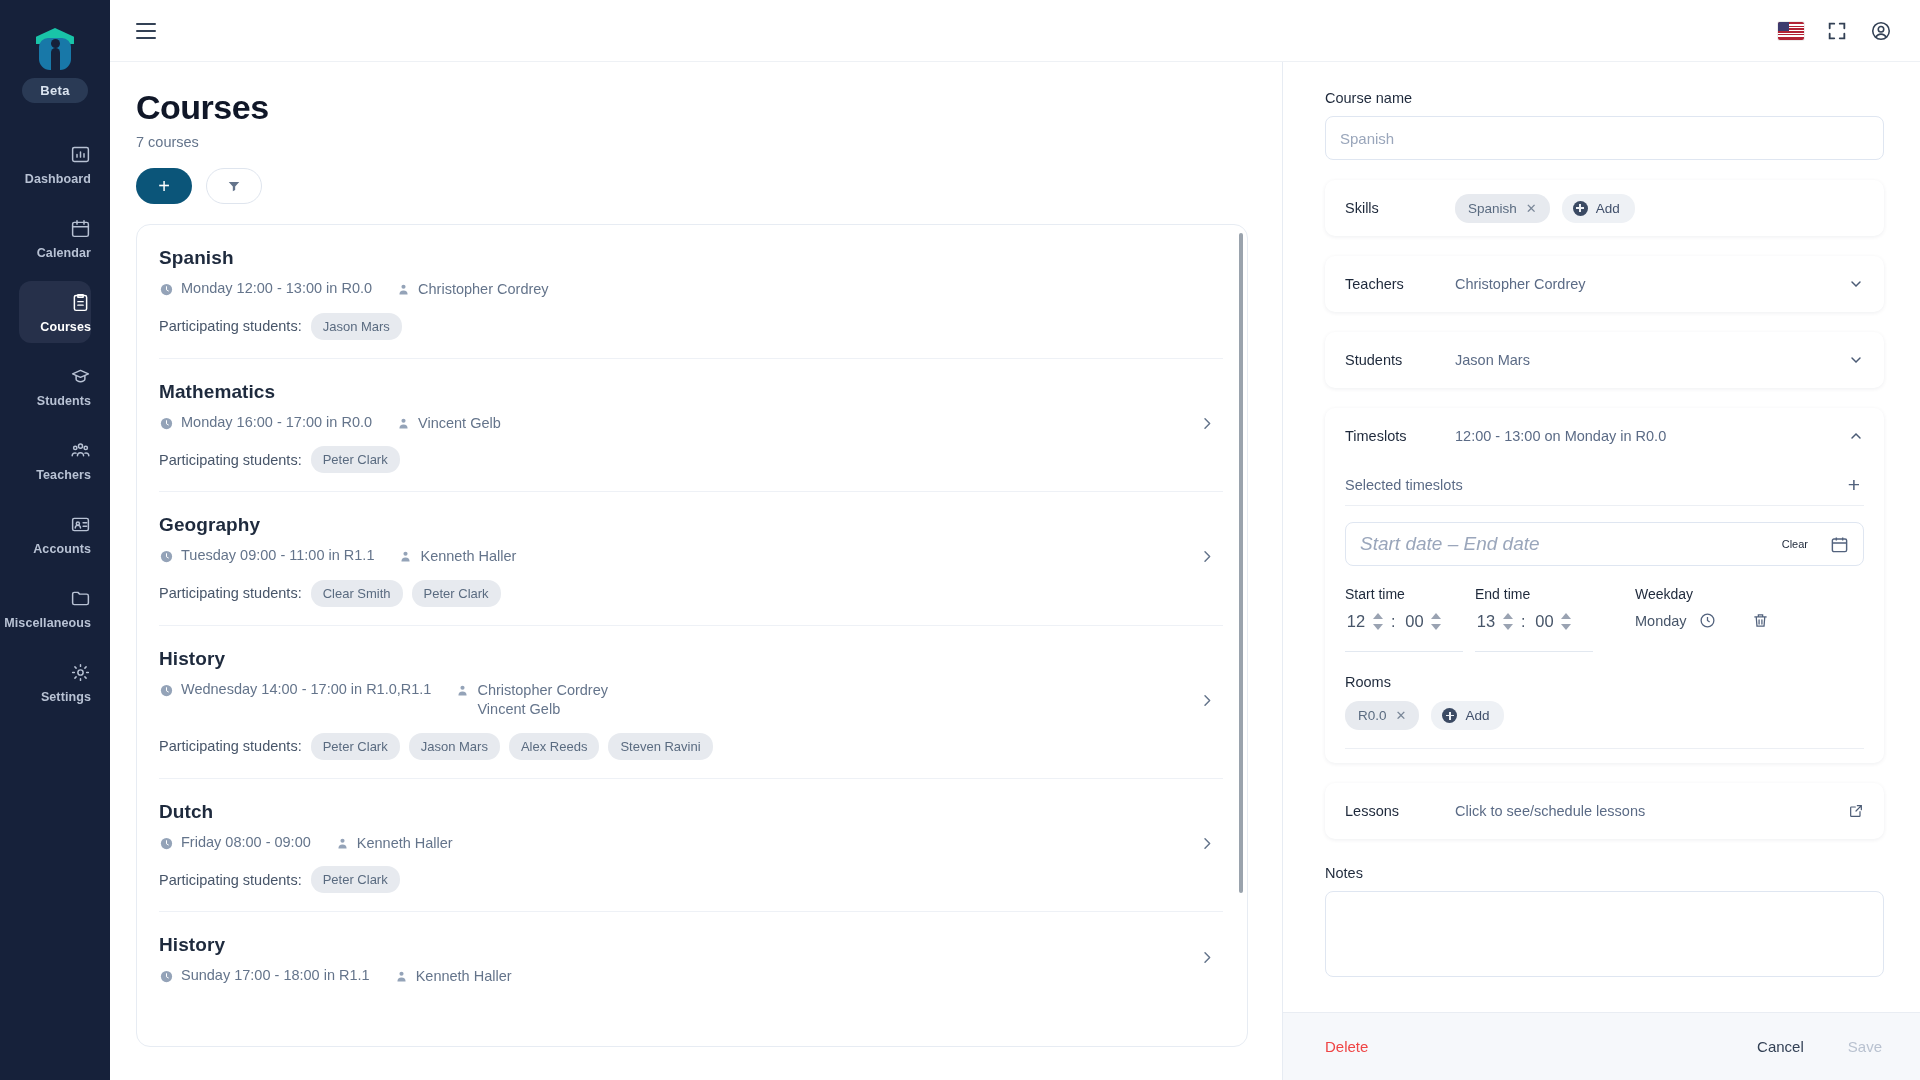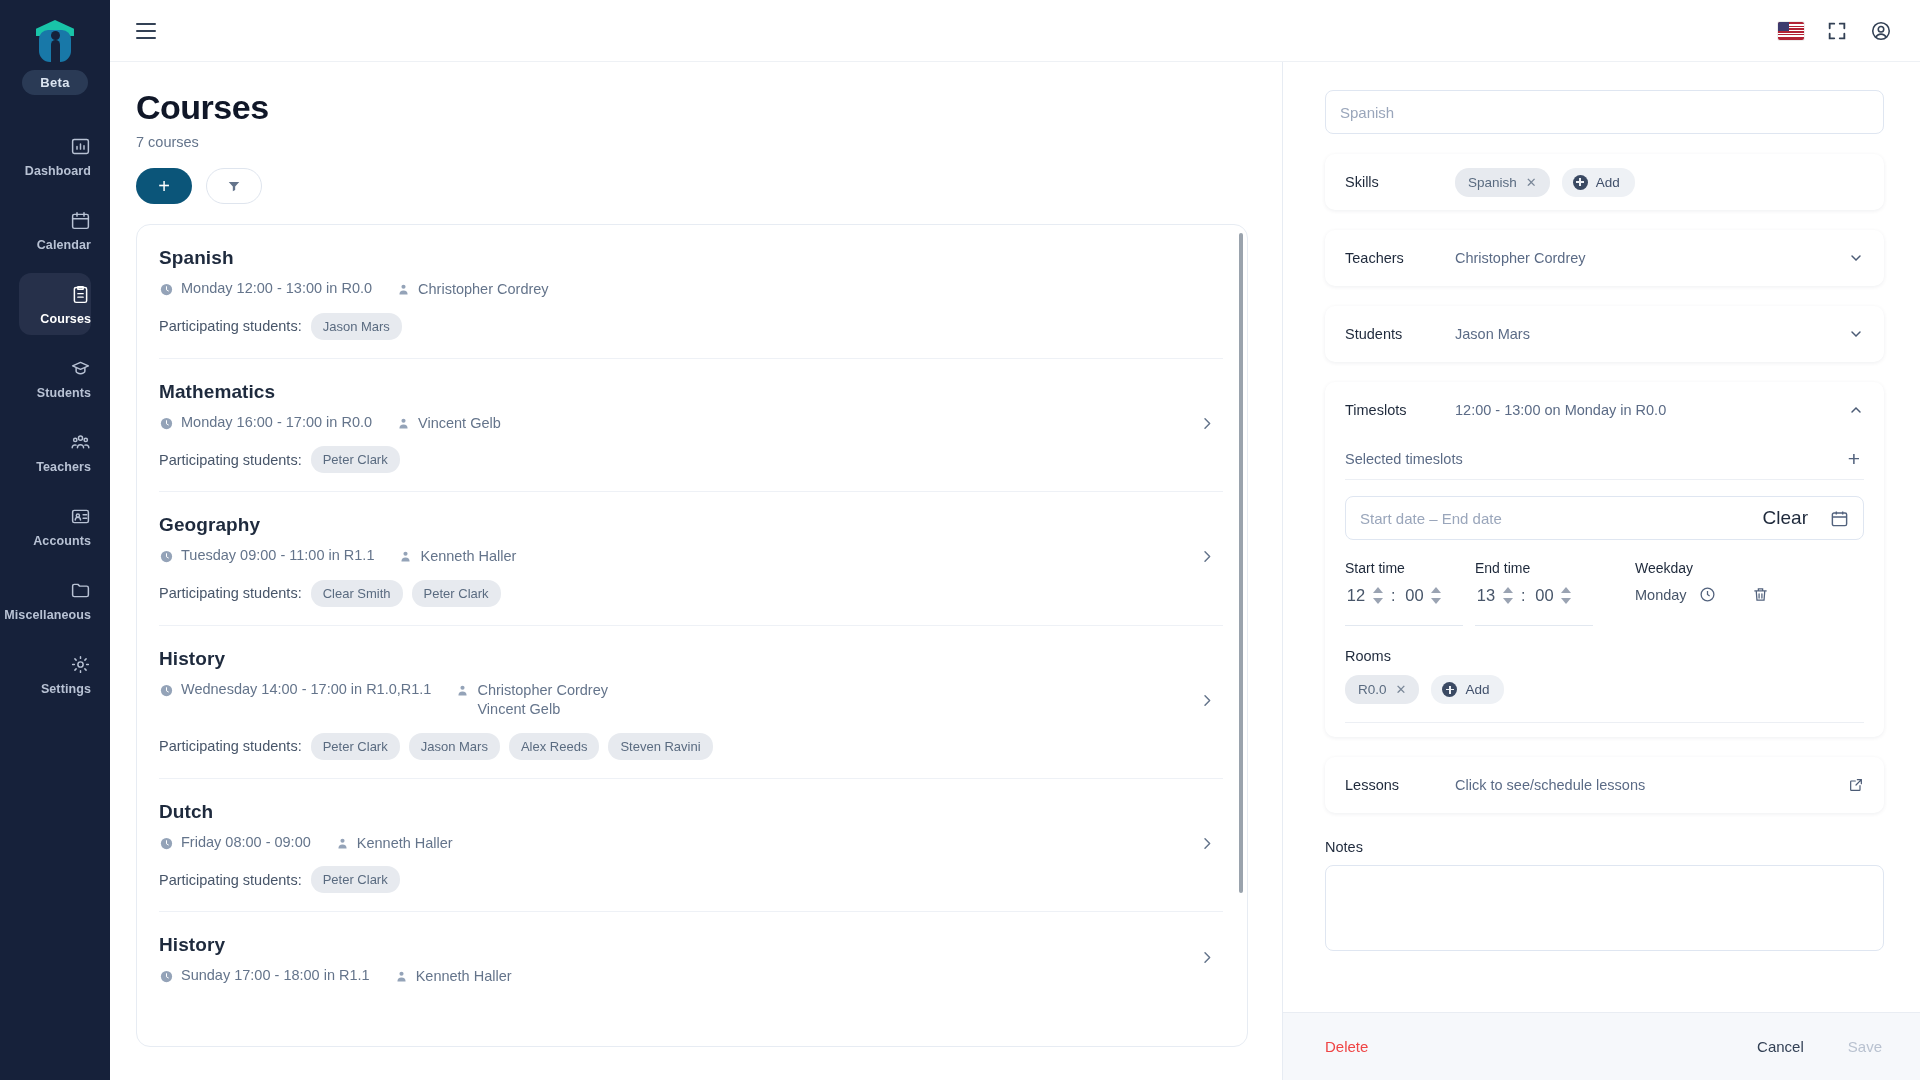--- a/index.html
+++ b/index.html
@@ -10,21 +10,21 @@
     color: #1e293b;
     font-size: 14px;
   }
   .app { display: flex; width: 1920px; height: 1080px; }
 
   
   .sidebar {
     width: 110px; min-width: 110px; height: 1080px;
     background: #16213a;
     display: flex; flex-direction: column; align-items: center;
-    padding-top: 18px;
+    padding-top: 26px;
   }
   .logo-wrap { display:flex; flex-direction:column; align-items:center; }
   .logo {
     width: 46px; height: 46px; position: relative;
   }
   .logo .cap {
     position:absolute; top:2px; left:4px; width:38px; height:16px;
     background:#19c4a8;
     clip-path: polygon(50% 0%, 100% 55%, 100% 100%, 0% 100%, 0% 55%);
   }
@@ -180,22 +180,22 @@
   .selected-head {
     display:flex; align-items:center; justify-content:space-between;
     padding: 6px 0 10px; border-bottom:1px solid #eceff4;
   }
   .selected-head .t { font-size:14.5px; color:#5b6b86; }
   .add-ts { font-size:21px; color:#52627d; cursor:pointer; line-height:1; padding:0 4px; }
   .daterange {
     margin-top: 16px; height: 44px; border:1px solid #dfe6f1; border-radius: 8px;
     display:flex; align-items:center; padding: 0 14px; gap: 8px;
   }
-  .daterange .ph { flex:1; font-size:15px; color:#9aa6bb; }
-  .clear-btn { font-size:19px; color:#1e293b; cursor:pointer; }
+  .daterange .ph { flex:1; font-size:19px; color:#9aa6bb;font-style:italic; }
+  .clear-btn { font-size:11px; color:#1e293b; cursor:pointer; }
   .cal-icon { margin-left:14px; cursor:pointer; color:#52627d; display:flex; }
   .cal-icon svg { width:19px; height:19px; }
 
   .time-grid { display:flex; margin-top: 20px; gap: 0; align-items:flex-start; }
   .tg-col { }
   .tg-col.start { width: 130px; }
   .tg-col.end { width: 160px; }
   .tg-col.weekday { flex:1; }
   .tg-label { font-size:14px; color:#1e293b; margin-bottom: 10px; }
   .spinner-row { display:flex; align-items:center; gap:6px; border-bottom:1px solid #e2e8f0; padding-bottom:20px; width: 118px; }
@@ -562,20 +562,21 @@
                   </svg></span>
               </div>
             </div>
           <div class="scrollbar"></div>
         </div>
       </section>
 
       <section class="detail-pane">
         <div class="detail-scroll">
 
+          <div class="field-label">Course name</div>
           <input class="text-input" placeholder="Spanish" style="">
 
           
           <div class="panel-block">
             <div class="panel-row">
               <div class="row-label">Skills</div>
               <div class="row-chips">
                 <span class="chip-x">
                   <span>Spanish</span>
                   <span class="x">✕</span>

